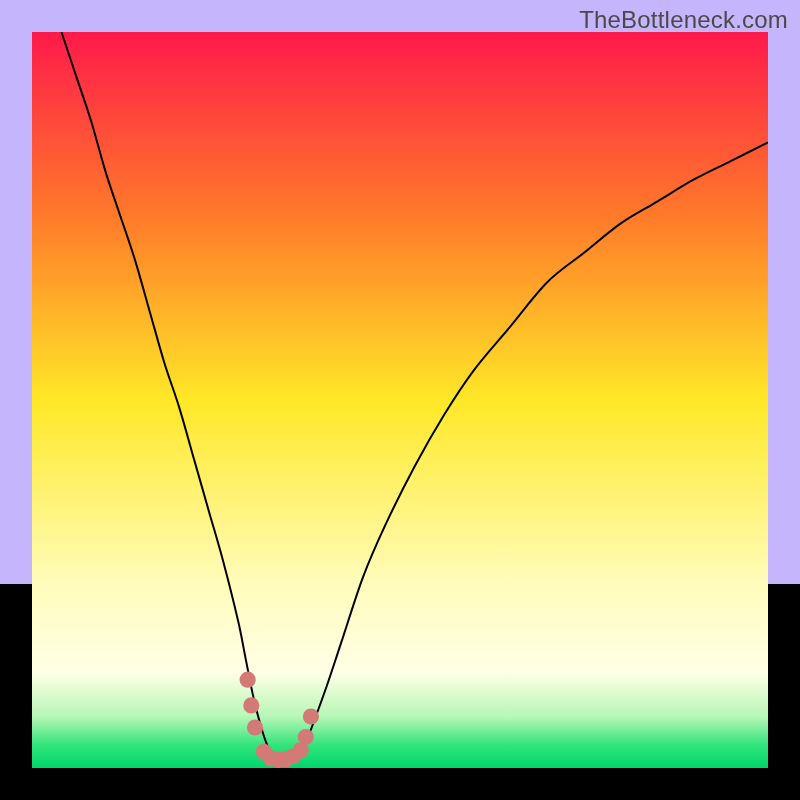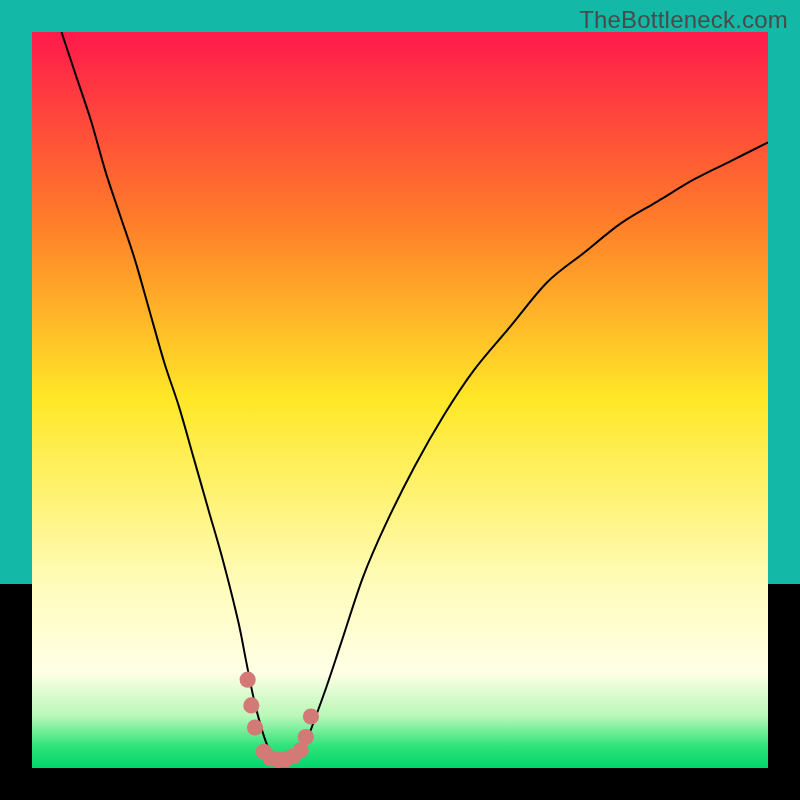--- a/index.html
+++ b/index.html
@@ -8,21 +8,21 @@
     width: 800px;
     height: 800px;
     overflow: hidden;
     font-family: Arial, Helvetica, sans-serif;
     background: #000;
   }
   .frame {
     position: relative;
     width: 800px;
     height: 584px;
-    background: #14b8a6;
+    background: #c4b5fd;
   }
   .plot-area {
     position: absolute;
     left: 32px;
     top: 32px;
     width: 736px;
     height: 736px;
     overflow: hidden;
   }
   .watermark {

